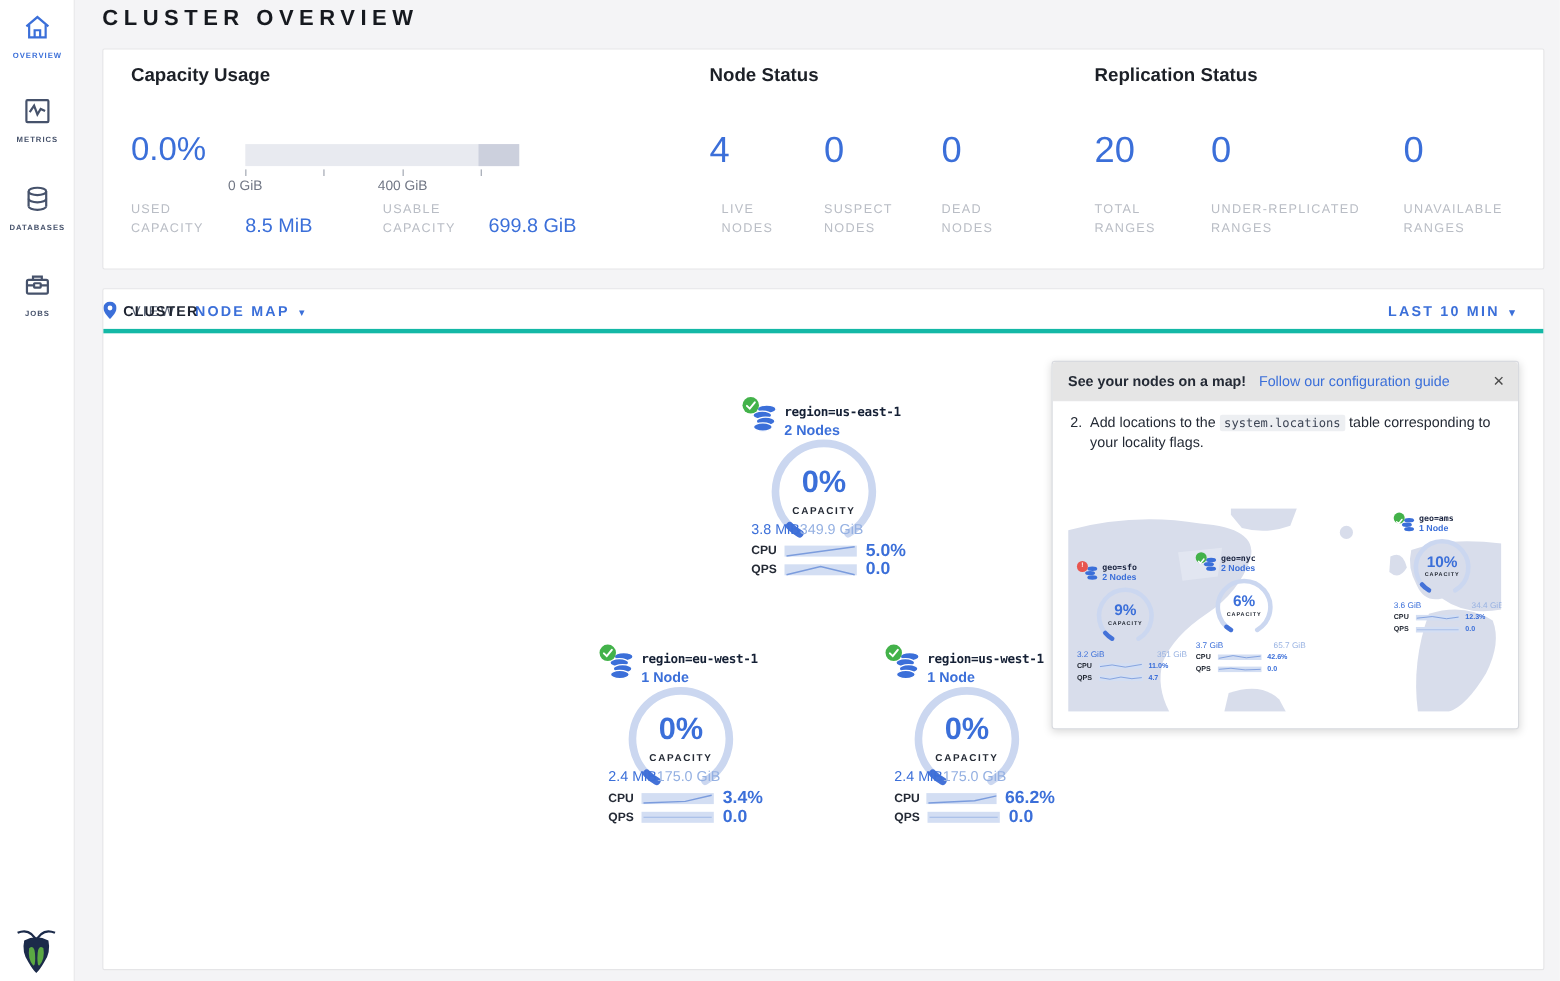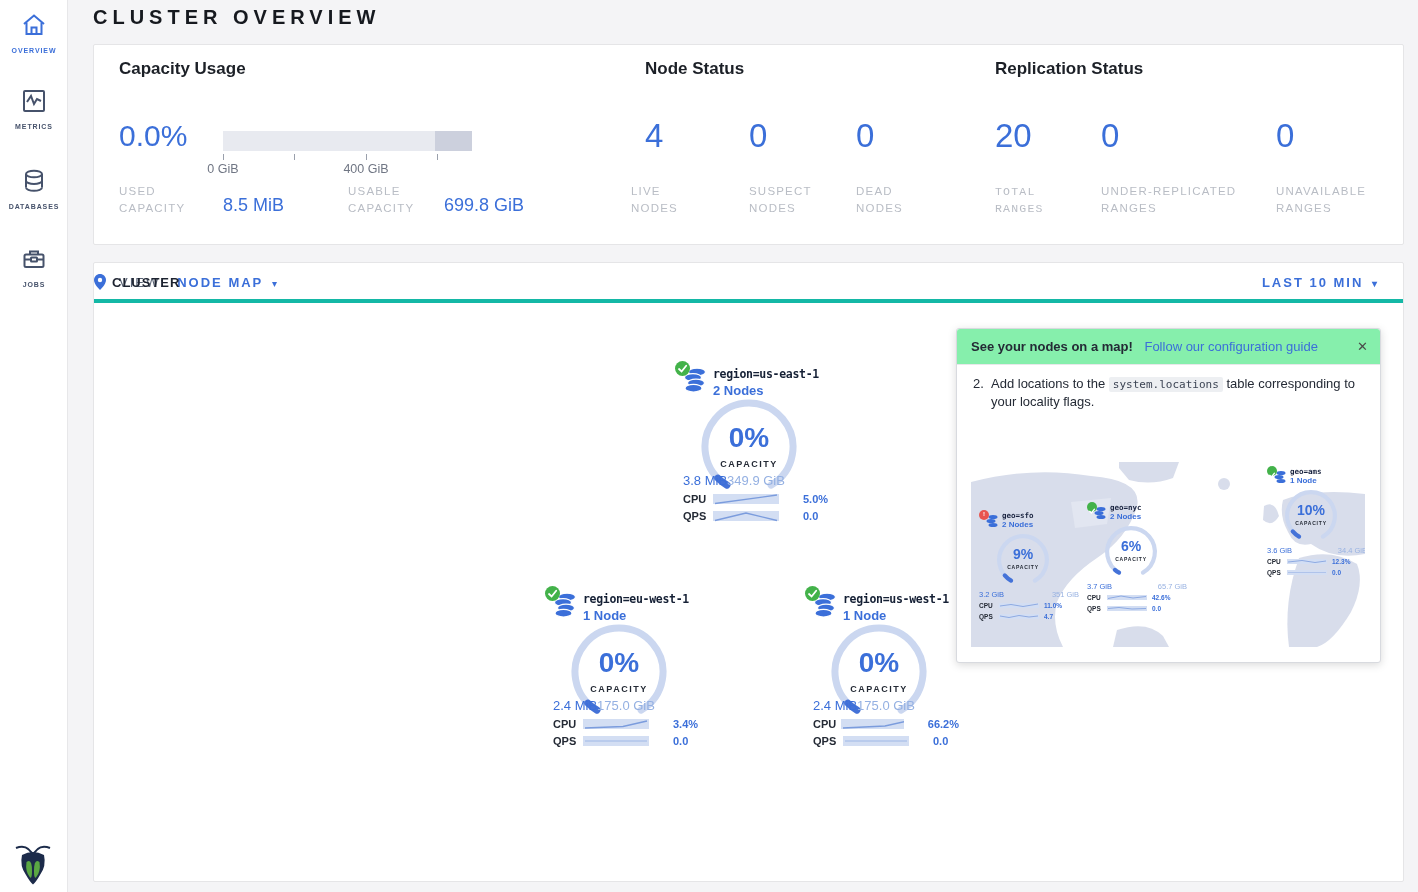--- a/index.html
+++ b/index.html
@@ -52,26 +52,26 @@
   .nw-region { position:absolute; left:44px; top:6px; font-family:"DejaVu Sans Mono", monospace; font-size:11.5px; font-weight:700; color:#152035; letter-spacing:-0.3px; }
   .nw-count { position:absolute; left:44px; top:22px; font-size:13px; font-weight:700; color:#3b6fd9; }
   .nw-gauge { position:absolute; left:30px; top:36px; width:100px; height:100px; }
   .nw-pct { position:absolute; left:0; top:25px; width:100px; text-align:center; font-size:28px; font-weight:700; color:#3b6fd9; }
   .nw-cap { position:absolute; left:0; top:62px; width:100px; text-align:center; font-size:9px; font-weight:700; letter-spacing:1.5px; color:#242a35; }
   .nw-vals { position:absolute; left:0; top:112px; width:160px; display:flex; justify-content:flex-start; padding:0 8px 0 14px; font-size:13px; }
   .nw-vals .used { color:#3b6fd9; }
   .nw-vals .total { color:#94b0e2; }
   .nw-row { position:absolute; left:0; width:160px; display:flex; align-items:center; padding-left:14px; }
   .nw-row .rl { width:30px; font-size:11px; font-weight:700; color:#242a35; }
-  .nw-row .rv { margin-left:24px; font-size:11px; font-weight:700; color:#3b6fd9; }
+  .nw-row .rv { margin-left:8px; font-size:16px; font-weight:700; color:#3b6fd9; }
   .row-cpu { top:131px; } .row-qps { top:148px; }
 
   
   .tooltip { position:absolute; left:862px; top:65px; width:425px; height:335px; background:#fff; border:1px solid #d8dadf; border-radius:3px; box-shadow:0 2px 8px rgba(0,0,0,.15); z-index:4; }
-  .tt-head { position:relative; height:36px; background:#86efac; border-bottom:1px solid #e8e8ea; border-radius:3px 3px 0 0; padding:10px 14px; font-size:13px; }
+  .tt-head { position:relative; height:36px; background:#e5e5e5; border-bottom:1px solid #e8e8ea; border-radius:3px 3px 0 0; padding:10px 14px; font-size:13px; }
   .tt-title { font-weight:700; color:#242a35; margin-right:8px; }
   .tt-link { color:#3b6fd9; cursor:pointer; }
   .tt-close { position:absolute; right:12px; top:10px; font-size:13px; color:#4a4a4a; cursor:pointer; }
   .tt-body { padding:10px 14px 0 16px; font-size:13px; line-height:1.42; color:#242a35; }
   .step { position:relative; padding-left:18px; }
   .step-num { position:absolute; left:0; top:0; }
   .check-big { position:absolute; left:-8px; top:-3px; }
   .code { font-family:"DejaVu Sans Mono", monospace; font-size:11px; background:#edeff2; padding:1px 4px; border-radius:2px; color:#3c4454; }
   .inline-link { color:#3b6fd9; cursor:pointer; }
 
@@ -170,32 +170,32 @@
 CAPACITY</div>
   <div class="stat-val" style="left:129px; top:150px;">8.5 MiB</div>
   <div class="stat-lbl" style="left:254px; top:138px;">USABLE
 CAPACITY</div>
   <div class="stat-val" style="left:350px; top:150px;">699.8 GiB</div>
 
   <div class="sec-title" style="left:551px; top:14px;">Node Status</div>
   <div class="big-num" style="left:551px; top:72px;">4</div>
   <div class="big-num" style="left:655px; top:72px;">0</div>
   <div class="big-num" style="left:762px; top:72px;">0</div>
-  <div class="stat-lbl" style="left:537px; top:138px;">LIVE
+  <div class="stat-lbl" style="left:562px; top:138px;">LIVE
 NODES</div>
   <div class="stat-lbl" style="left:655px; top:138px;">SUSPECT
 NODES</div>
   <div class="stat-lbl" style="left:762px; top:138px;">DEAD
 NODES</div>
 
   <div class="sec-title" style="left:901px; top:14px;">Replication Status</div>
   <div class="big-num" style="left:901px; top:72px;">20</div>
   <div class="big-num" style="left:1007px; top:72px;">0</div>
   <div class="big-num" style="left:1182px; top:72px;">0</div>
-  <div class="stat-lbl" style="left:901px; top:138px;font-family:Liberation Mono, monospace;">TOTAL
+  <div class="stat-lbl" style="left:901px; top:138px;">TOTAL
 RANGES</div>
   <div class="stat-lbl" style="left:1007px; top:138px;">UNDER-REPLICATED
 RANGES</div>
   <div class="stat-lbl" style="left:1182px; top:138px;">UNAVAILABLE
 RANGES</div>
 </div>
 
 <div class="card map-card">
   <div class="map-toolbar">
     <div class="view-group">

